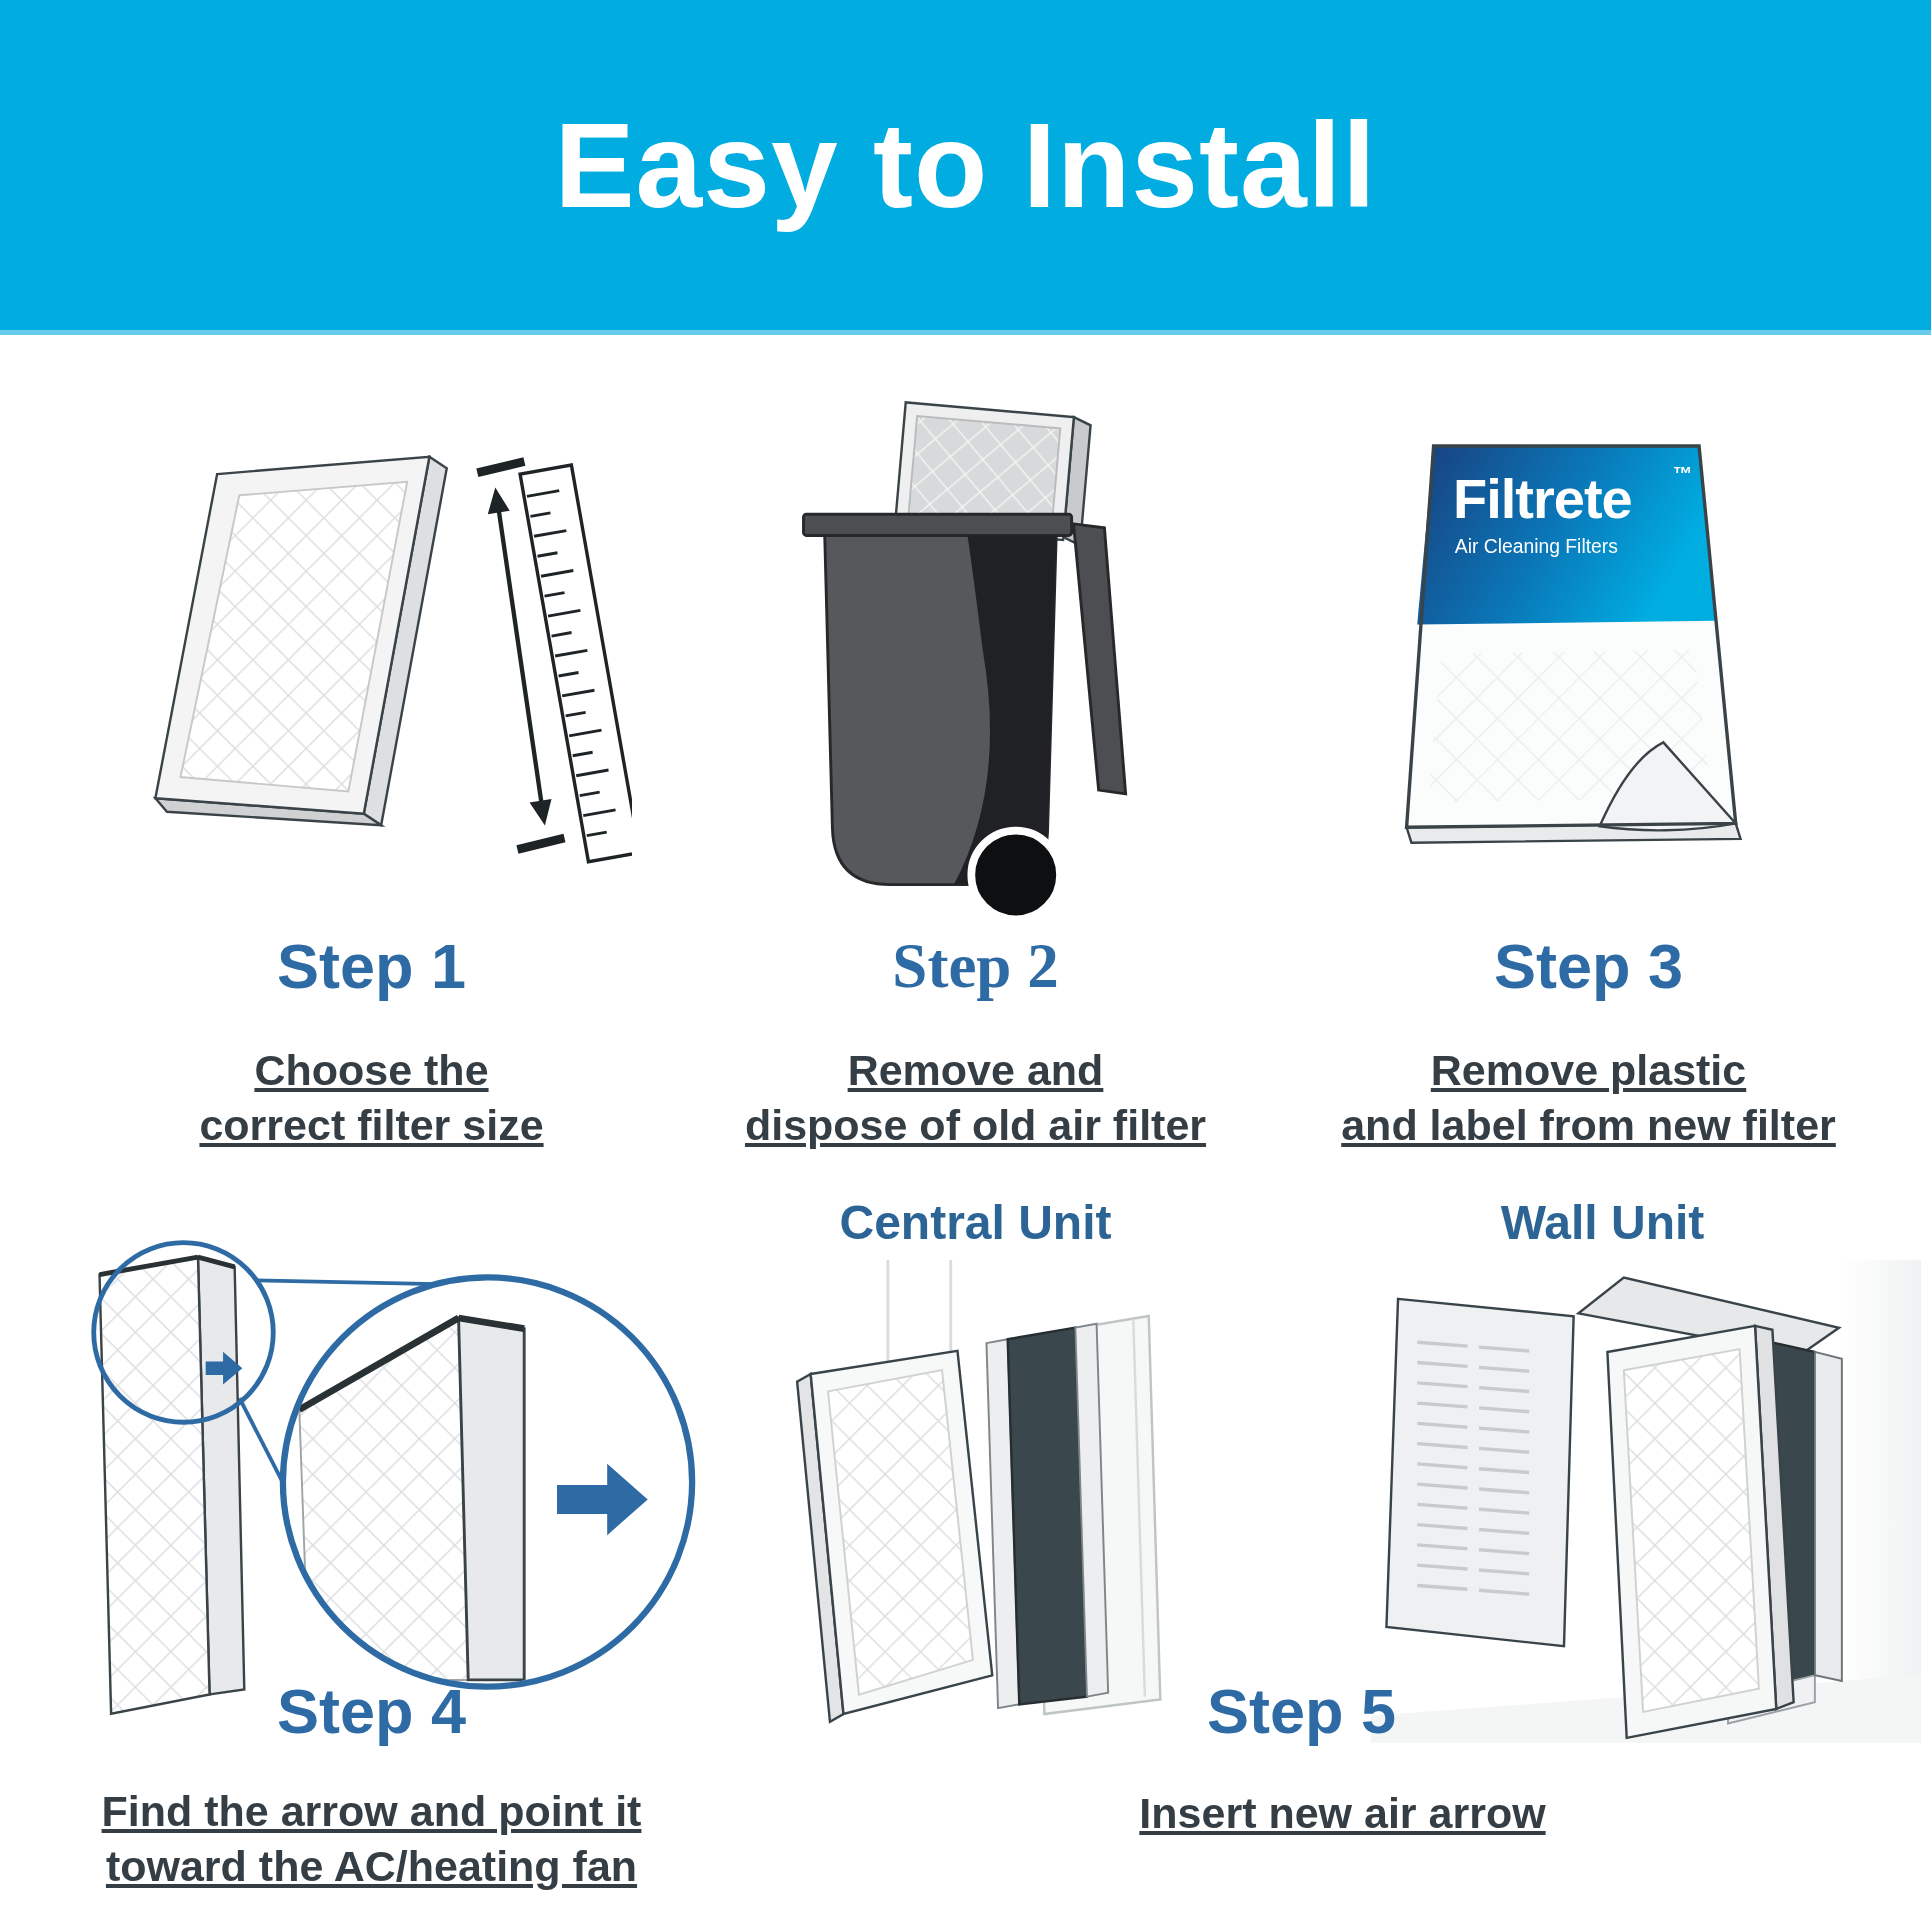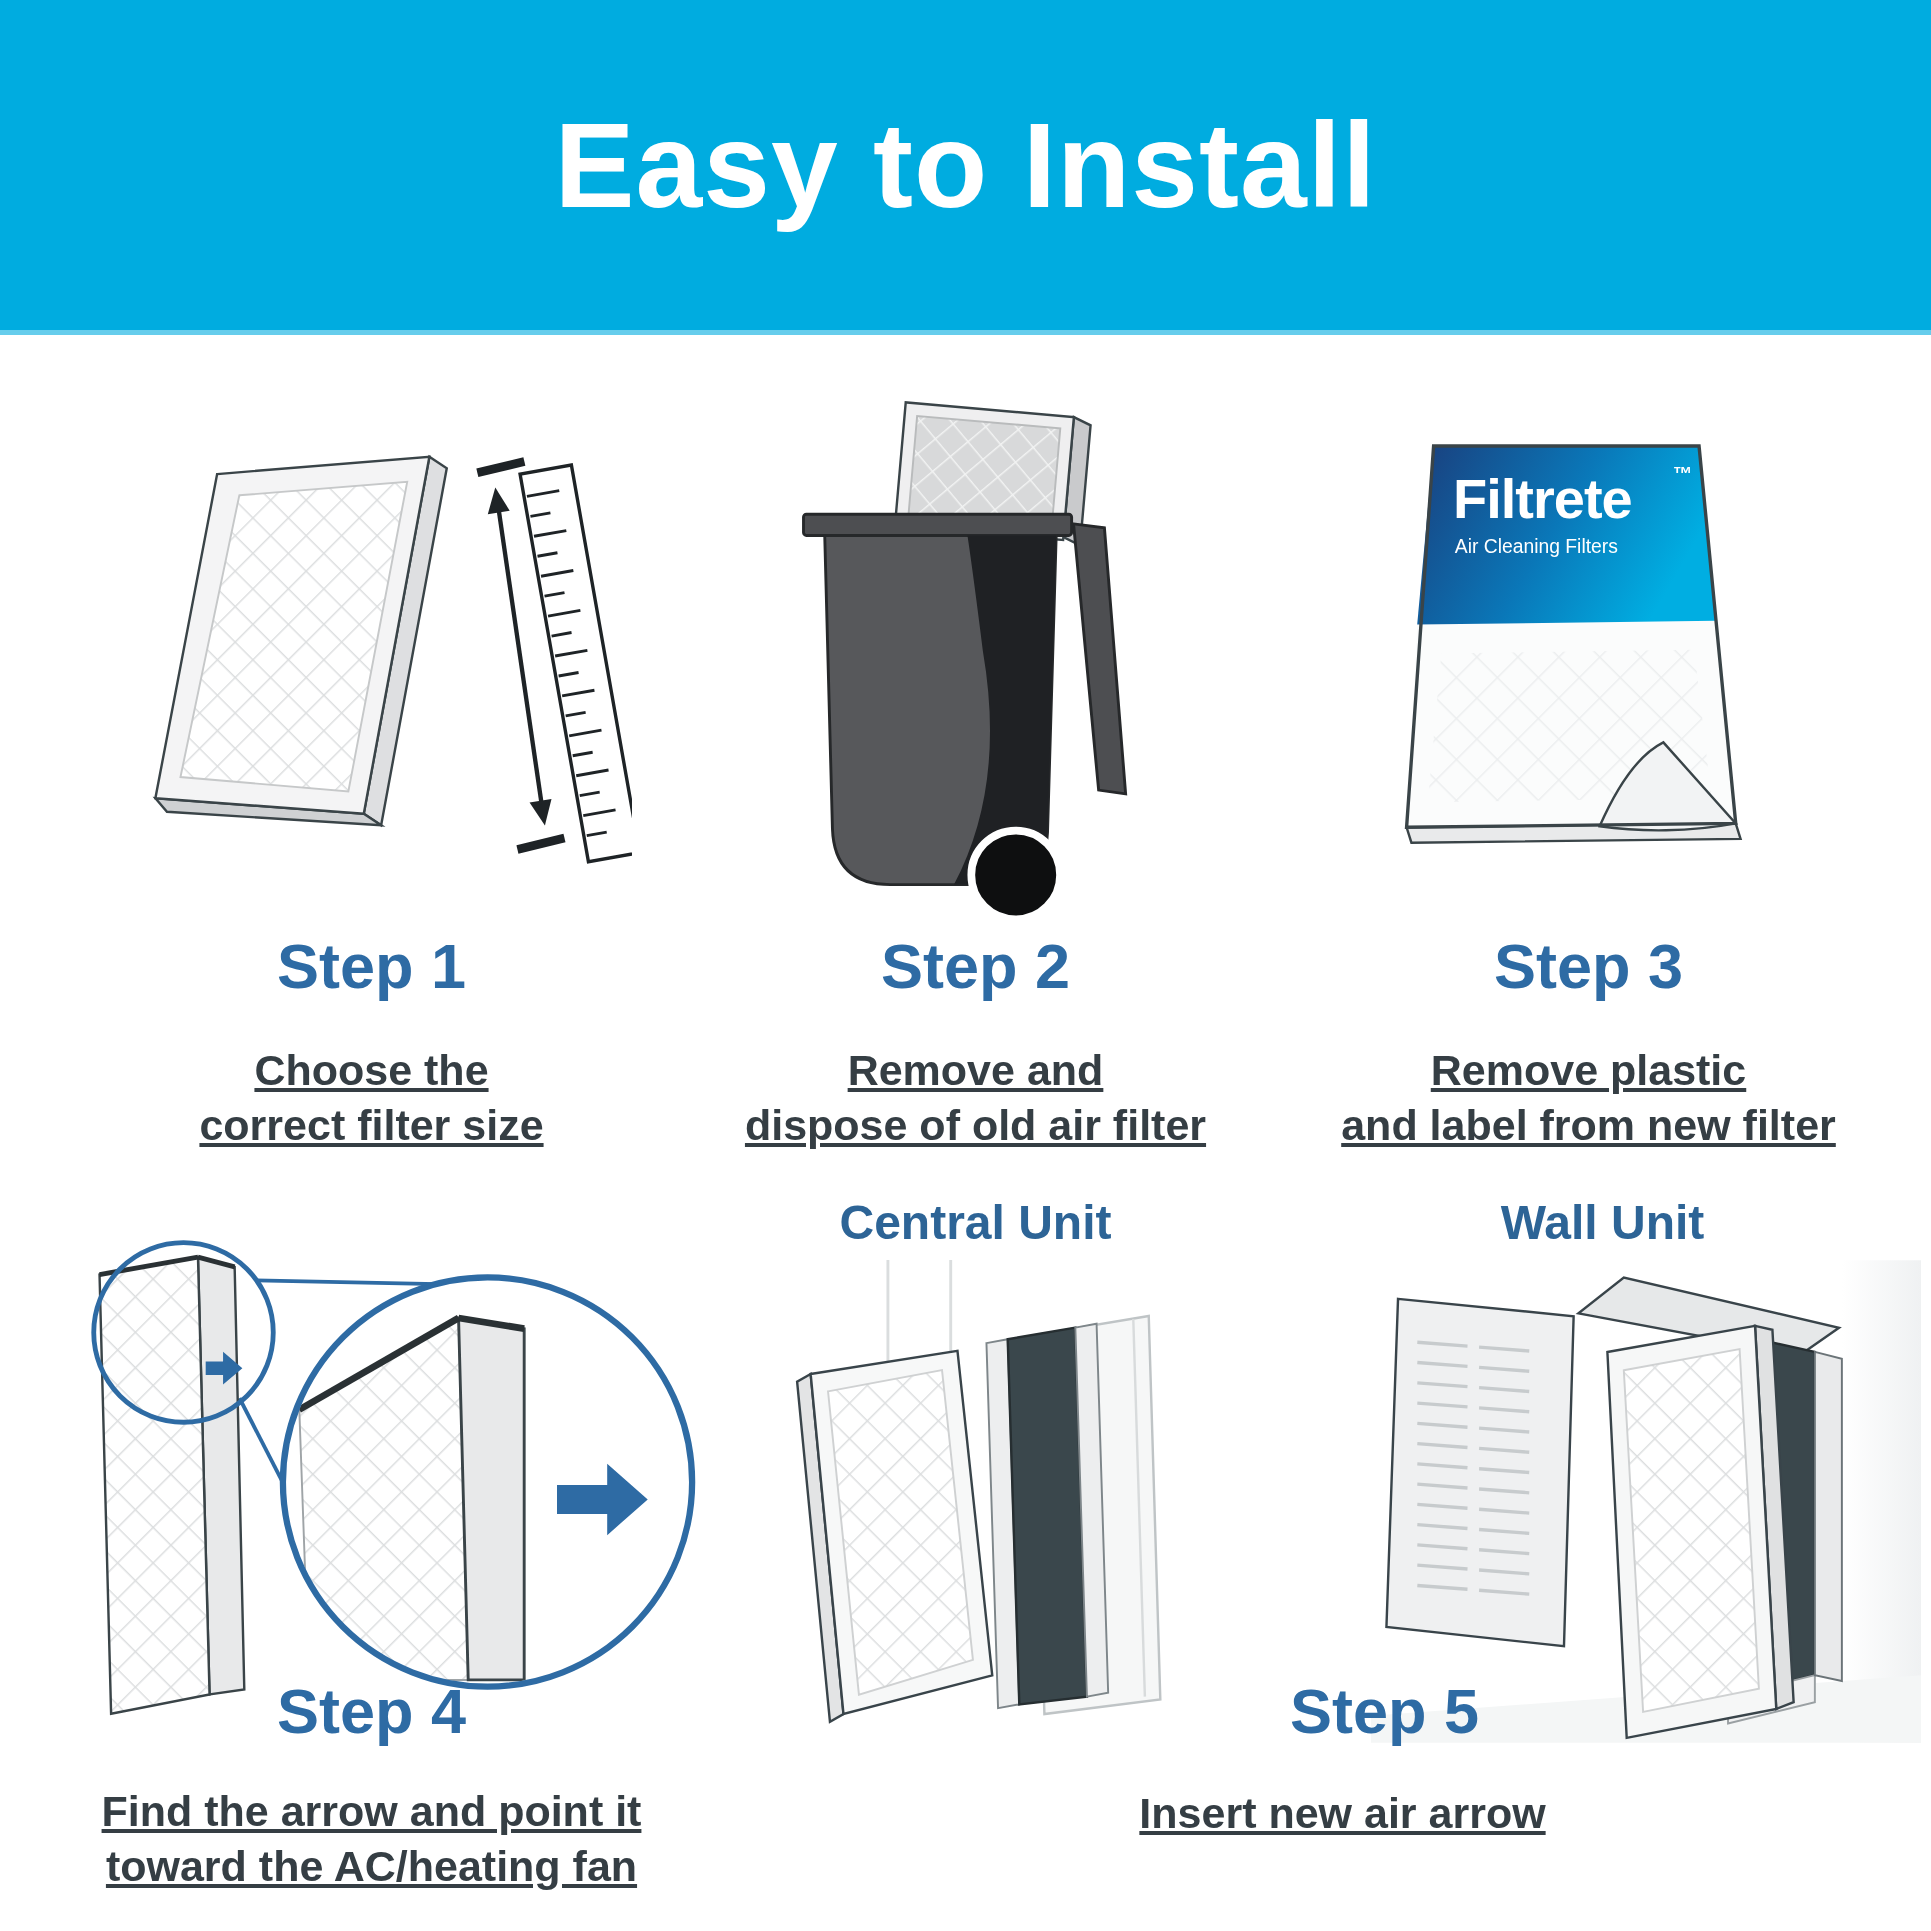--- a/index.html
+++ b/index.html
@@ -14,28 +14,28 @@
   .step-heading{position:absolute;margin:0;font-size:63px;font-weight:bold;color:#2E6BA4;
                 text-align:center;line-height:1;}
   .caption{position:absolute;margin:0;font-size:43px;font-weight:bold;color:#353E44;
            text-align:center;line-height:1.28;white-space:pre-line;text-decoration:underline;}
   .unit-label{position:absolute;margin:0;font-size:48px;font-weight:bold;color:#2D6496;
               text-align:center;line-height:1;}
 
   .illo{position:absolute;}
   svg text{font-family:"Liberation Sans",sans-serif;}
   .h-step1{left:72px;top:935px;width:599px;}
-  .h-step2{left:676px;top:935px;width:599px;}
+  .h-step2{left:676px;top:935px;width:599px;font-family:Liberation Serif, serif;}
   .h-step3{left:1289px;top:935px;width:599px;}
   .c-step1{left:72px;top:1043px;width:599px;}
   .c-step2{left:676px;top:1043px;width:599px;}
   .c-step3{left:1289px;top:1043px;width:599px;}
   .h-step4{left:72px;top:1680px;width:599px;}
   .c-step4{left:43px;top:1784px;width:657px;}
-  .h-step5{left:1085px;top:1680px;width:599px;}
+  .h-step5{left:1002px;top:1680px;width:599px;}
   .c-step5{left:1043px;top:1786px;width:599px;}
   .l-central{left:734px;top:1199px;width:483px;}
   .l-wall{left:1332px;top:1199px;width:541px;}
 </style>
 </head>
 <body>
 
 <div class="page">
 
   <svg width="0" height="0" style="position:absolute" aria-hidden="true">

